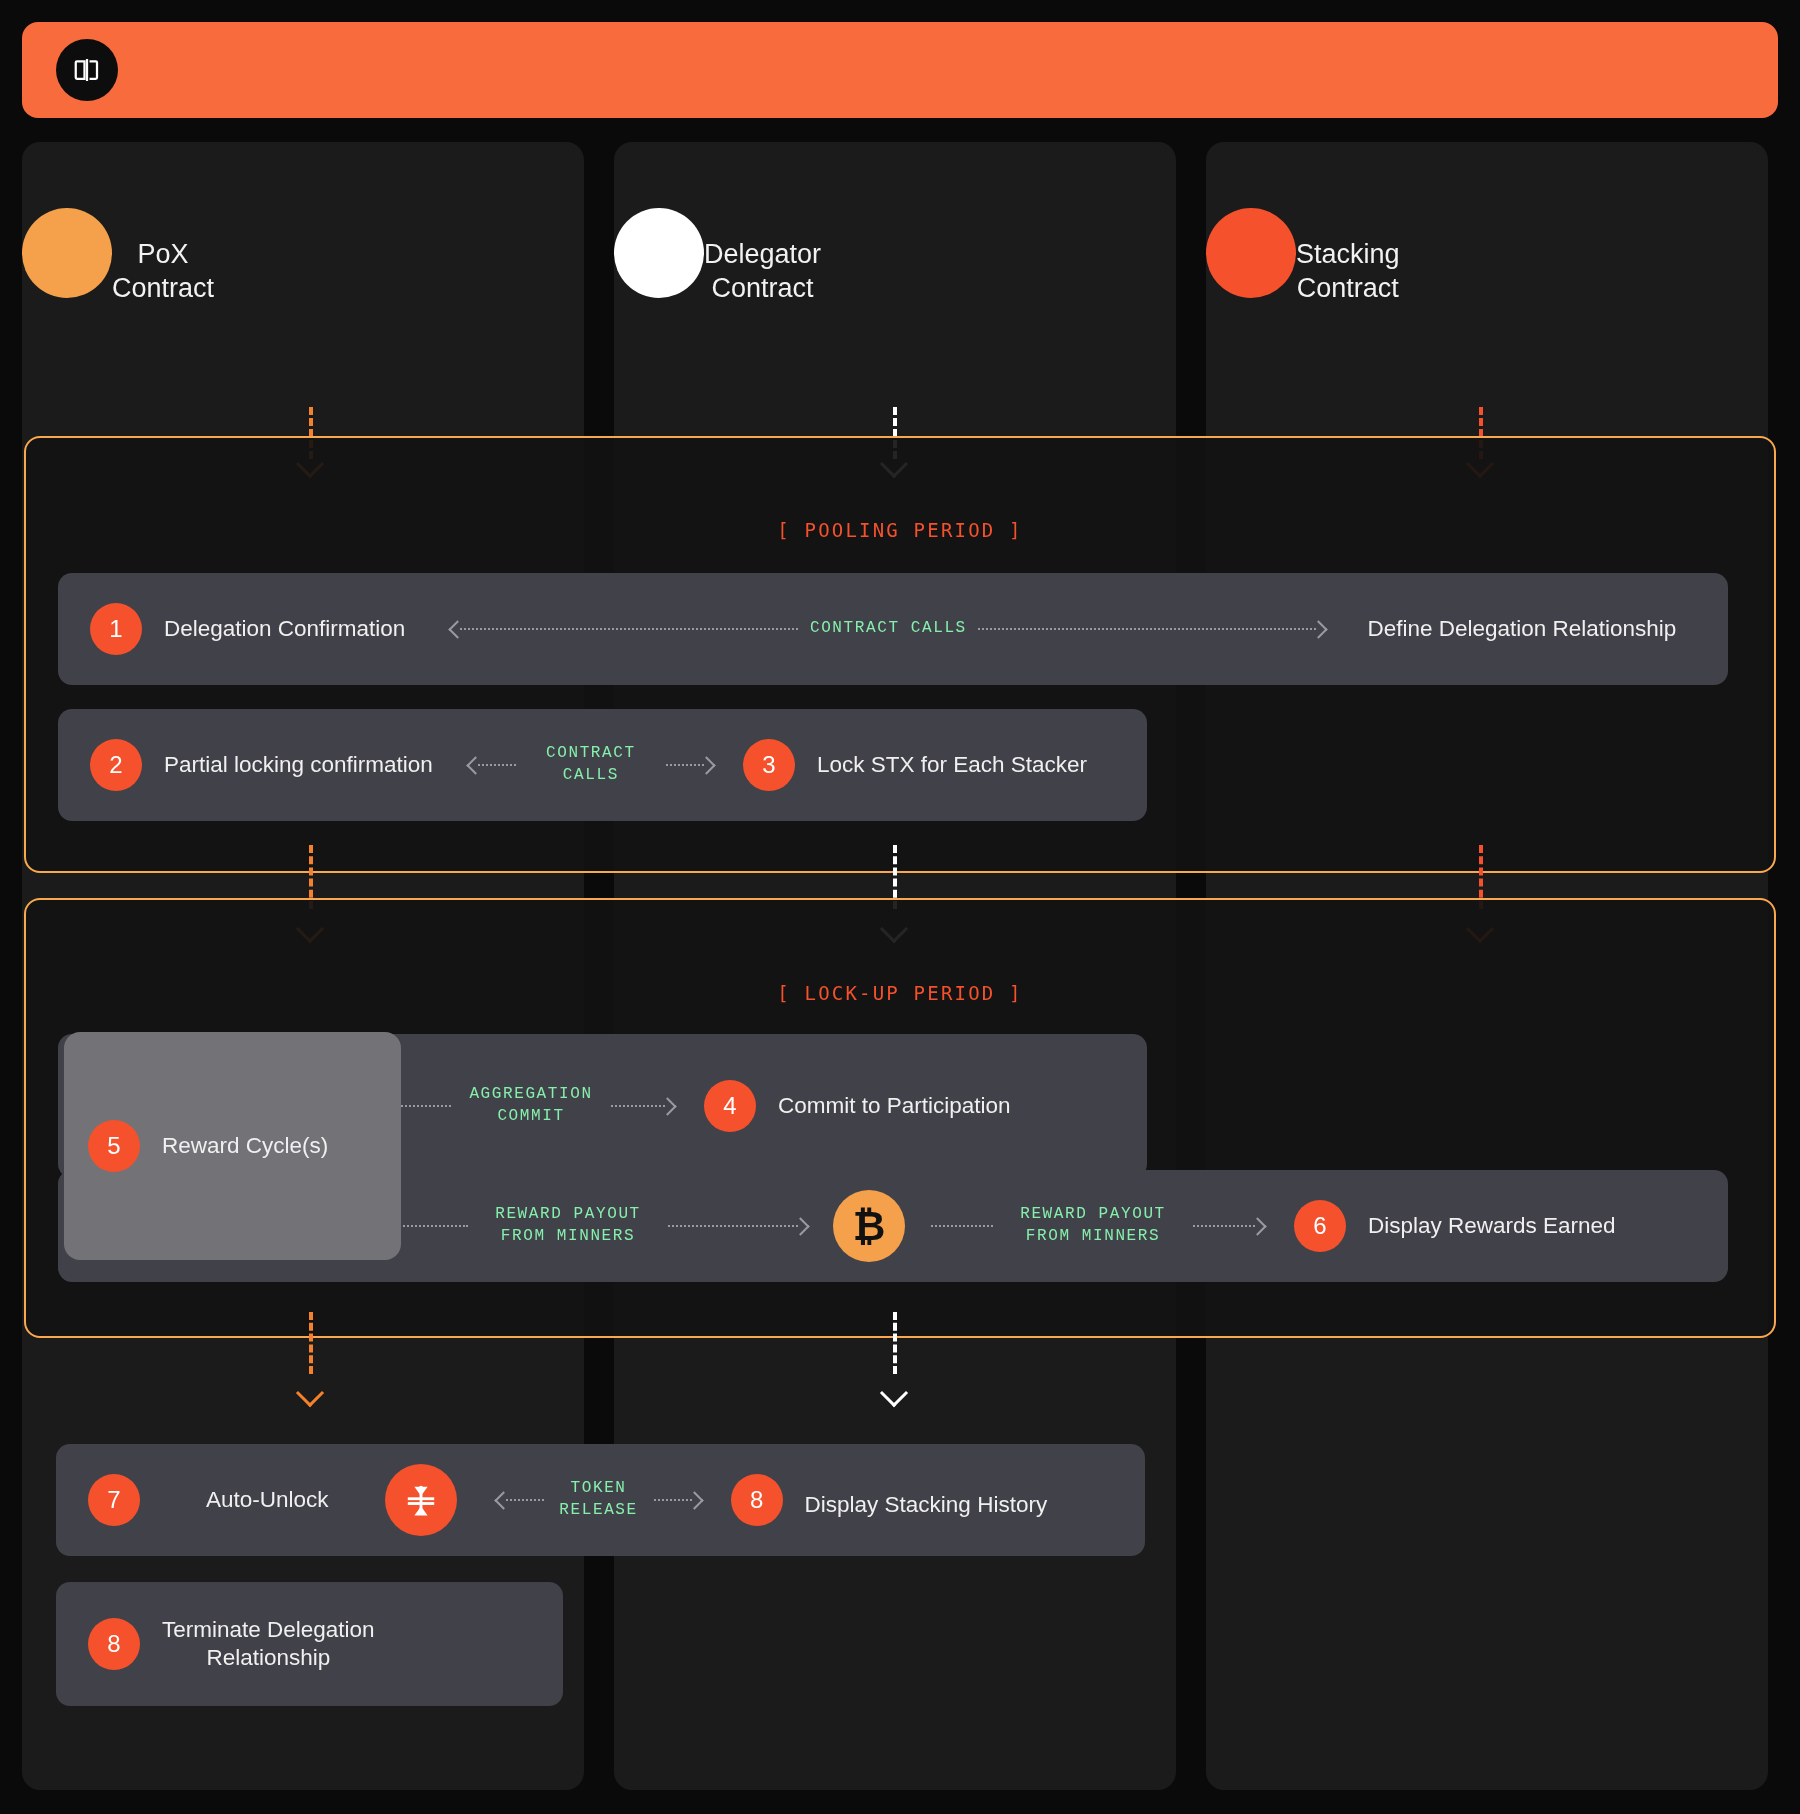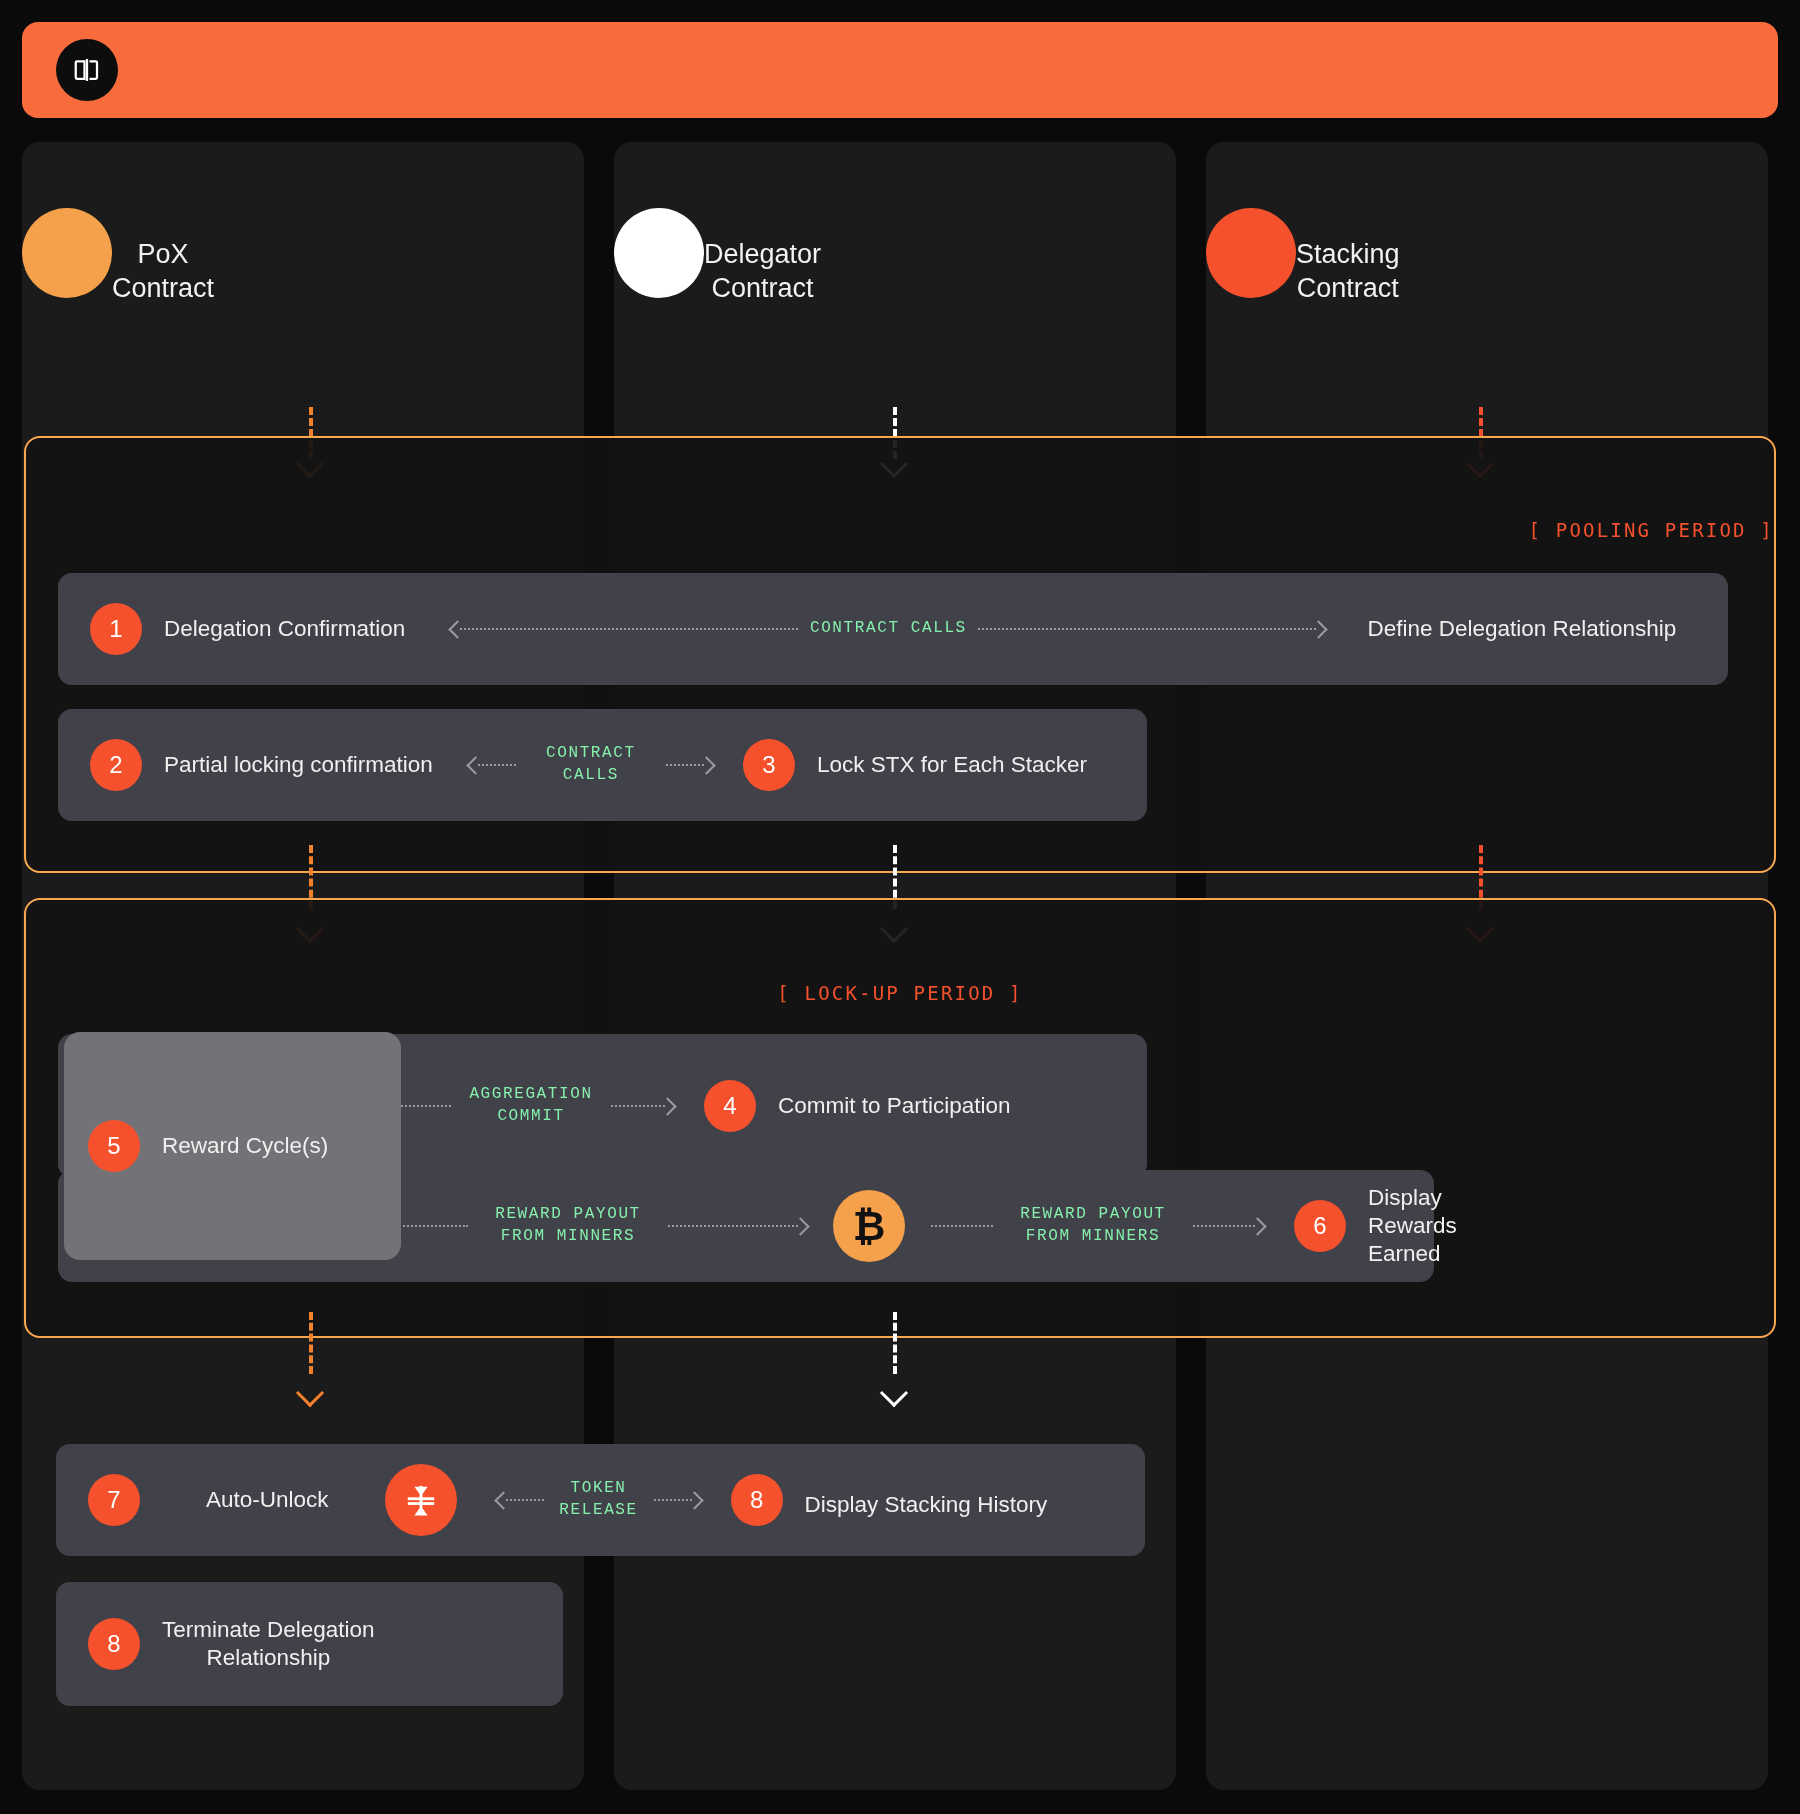--- a/index.html
+++ b/index.html
@@ -203,21 +203,21 @@
   </div>
 
   <div class="vline" style="left:309px; top:407px; height:52px; border-color:#F4812C;"></div>
   <div class="arrowhead" style="left:300px; top:454px; border-color:#F4812C;"></div>
   <div class="vline" style="left:893px; top:407px; height:52px; border-color:#FFFFFF;"></div>
   <div class="arrowhead" style="left:884px; top:454px; border-color:#FFFFFF;"></div>
   <div class="vline" style="left:1479px; top:407px; height:52px; border-color:#F4512C;"></div>
   <div class="arrowhead" style="left:1470px; top:454px; border-color:#F4512C;"></div>
 
   <div class="phase" style="top:436px; height:437px;">
-    <div class="phase-label" style="top:81px;text-align:right;">[ POOLING PERIOD ]</div>
+    <div class="phase-label" style="top:81px;">[ POOLING PERIOD ]</div>
 
     <div class="row" style="left:32px; top:135px; width:1670px; height:112px; padding-left:32px;">
       <div class="badge">1</div>
       <div class="label" style="margin-left:22px;">Delegation Confirmation</div>
       <div class="conn" style="margin-left:46px;">
         <div class="chev left"></div>
         <div class="dotline" style="width:338px;"></div>
         <div class="conn-text" style="width:180px;">CONTRACT CALLS</div>
         <div class="dotline" style="width:338px;"></div>
         <div class="chev right"></div>
@@ -256,21 +256,21 @@
         <div class="dotline" style="width:54px;"></div>
         <div class="conn-text" style="width:160px;">AGGREGATION
 COMMIT</div>
         <div class="dotline" style="width:54px;"></div>
         <div class="chev right"></div>
       </div>
       <div class="badge" style="margin-left:30px;">4</div>
       <div class="label" style="margin-left:22px;">Commit to Participation</div>
     </div>
 
-    <div class="row" style="left:32px; top:270px; width:1376px; height:112px; padding-left:330px;">
+    <div class="row" style="left:32px; top:270px; width:1670px; height:112px; padding-left:330px;">
       <div class="conn">
         <div class="dotline" style="width:80px;"></div>
         <div class="conn-text" style="width:200px;">REWARD PAYOUT
 FROM MINNERS</div>
         <div class="dotline" style="width:130px;"></div>
         <div class="chev right"></div>
       </div>
       <div class="token btc" style="margin-left:26px;">
         <span class="token-glyph">₿</span>
       </div>

